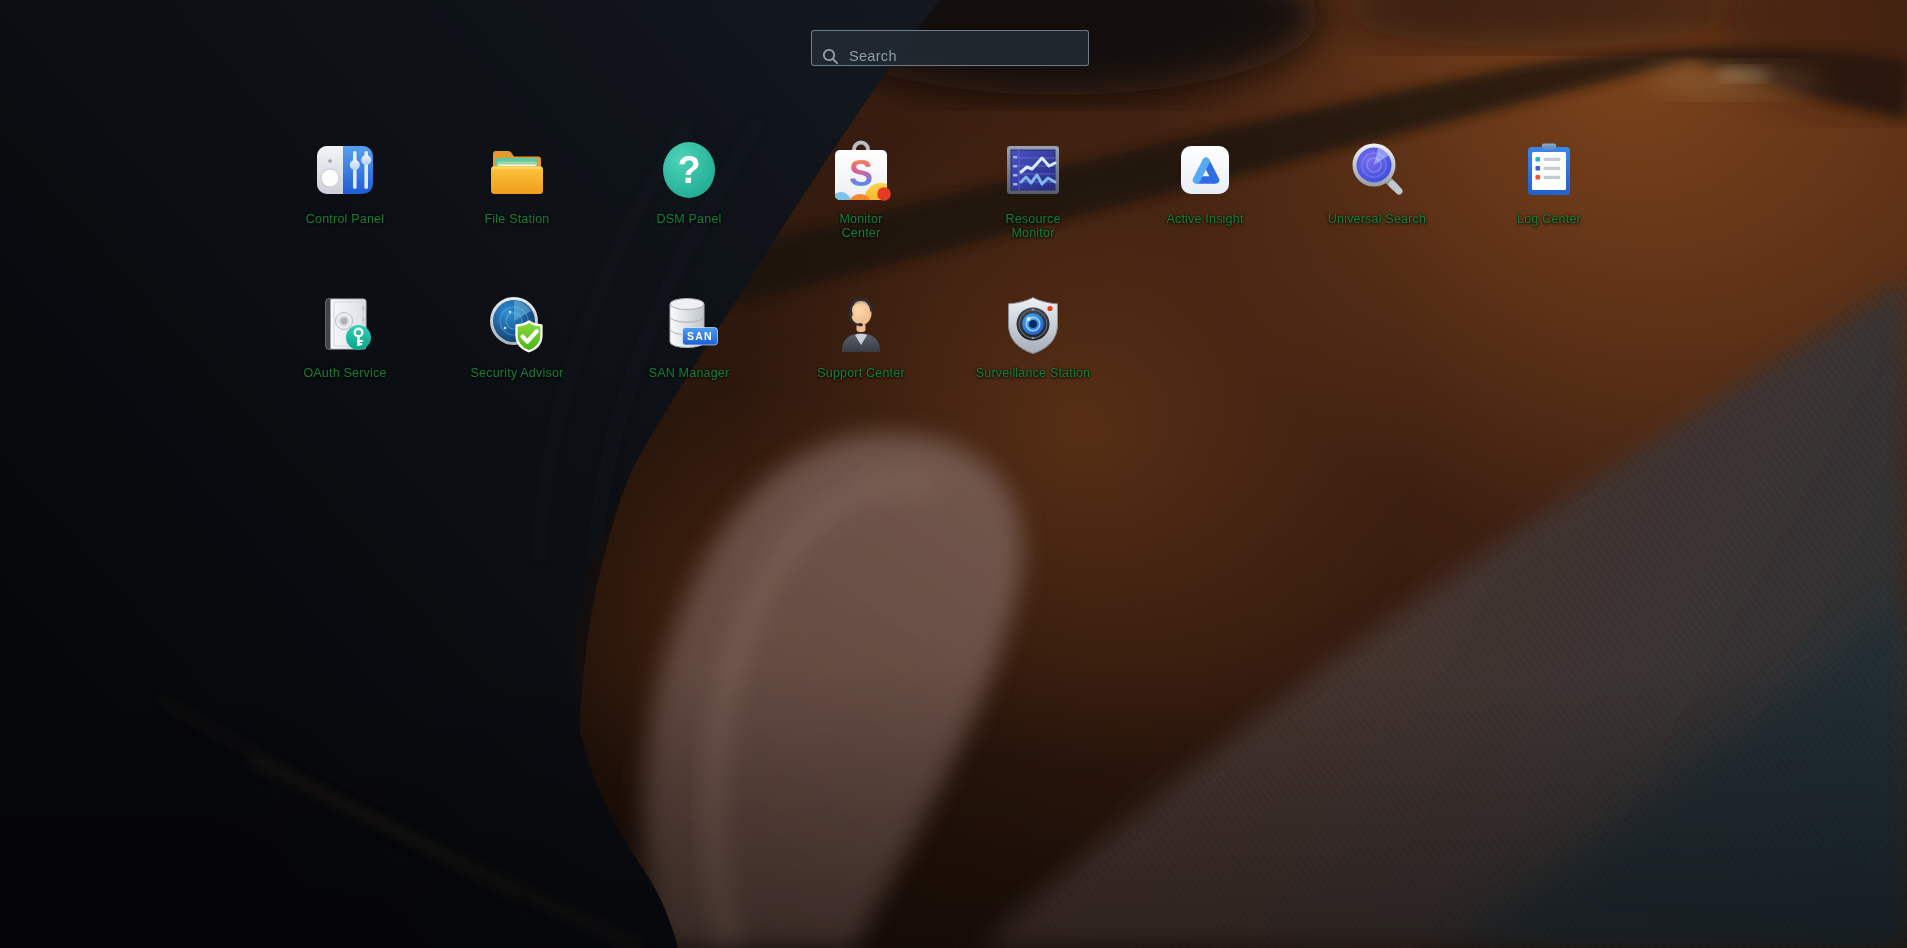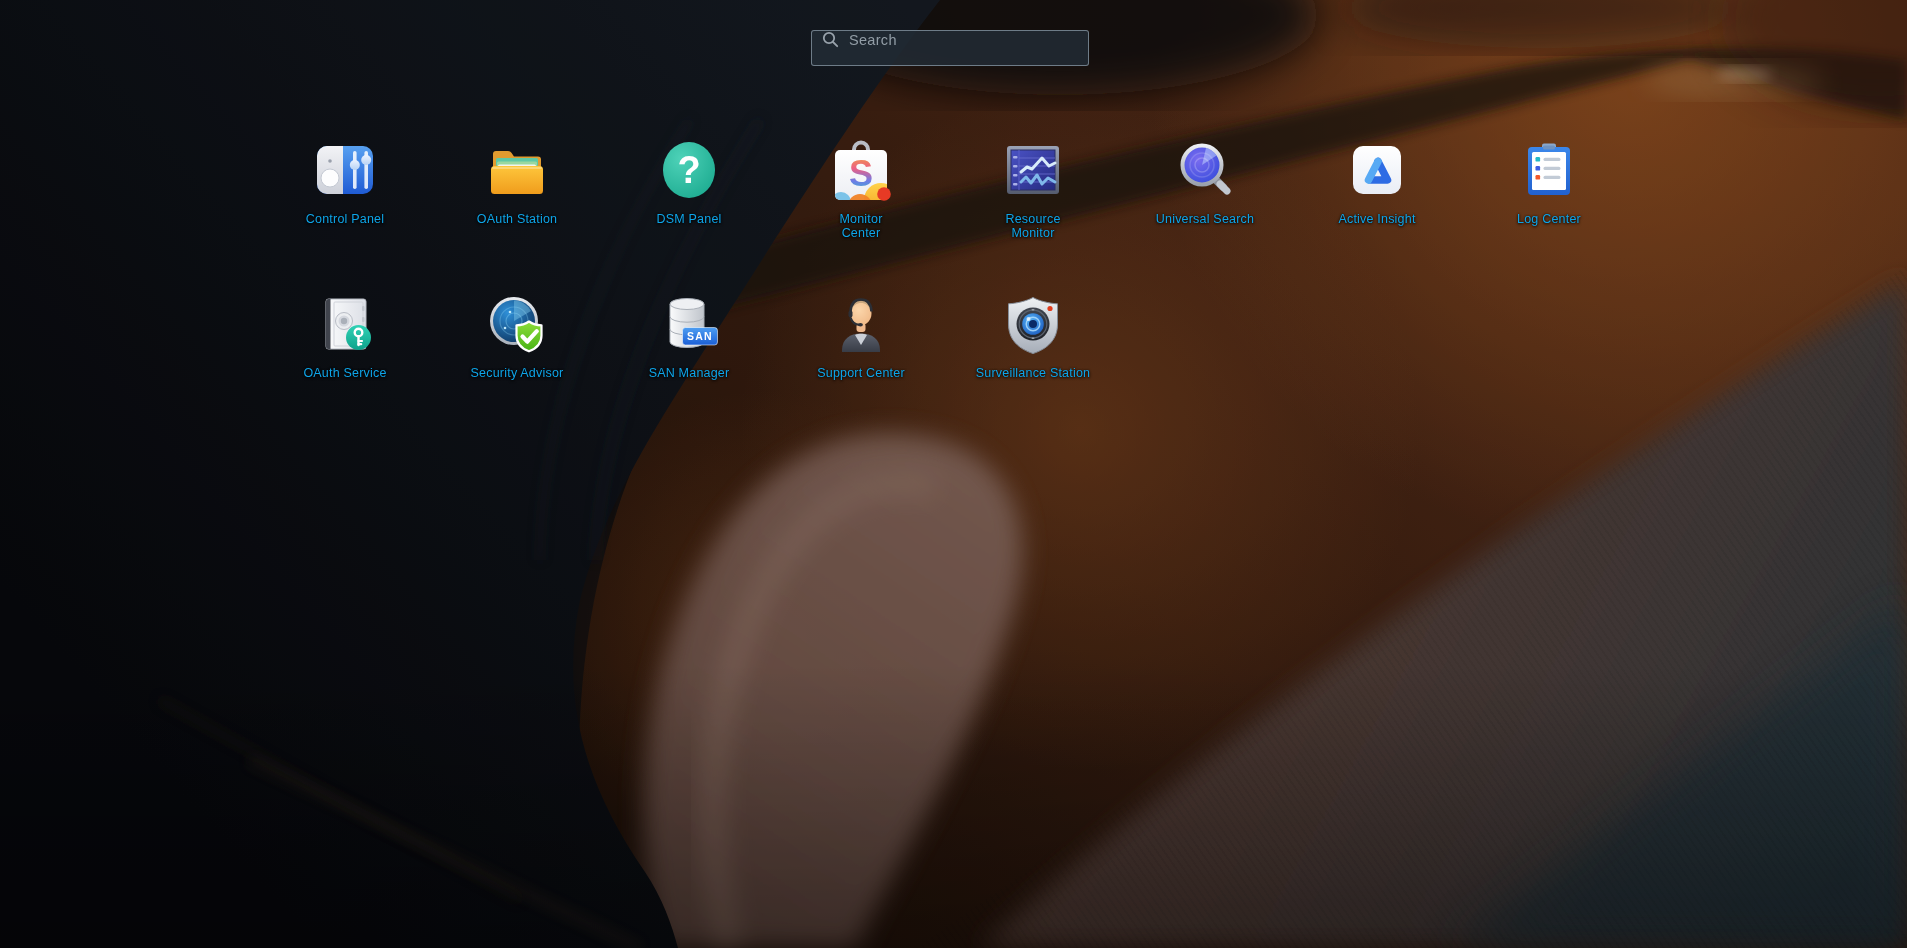--- a/index.html
+++ b/index.html
@@ -7,33 +7,33 @@
   .stage{position:relative;width:1907px;height:948px;overflow:hidden;}
   .wallpaper{position:absolute;inset:0;z-index:0;}
   .stripes{position:absolute;inset:0;z-index:1;pointer-events:none;
            background:repeating-linear-gradient(55deg,rgba(0,0,0,0.10) 0 2px,rgba(0,0,0,0) 2px 6px);
            clip-path:polygon(100% 28%,48% 100%,100% 100%);opacity:.55;}
   .dim{position:absolute;inset:0;z-index:1;pointer-events:none;background:rgba(7,8,11,0.18);}
 
   
   .search-bar{position:absolute;z-index:3;left:811px;top:30px;width:278px;height:36px;box-sizing:border-box;
               background:rgba(34,44,54,0.82);border:1px solid rgba(125,140,153,0.85);border-radius:3px;
-              display:flex;align-items:flex-start;padding:0 10px;}
+              display:flex;align-items:flex-end;padding:0 10px;}
   .search-bar svg{flex:0 0 auto;margin-right:8px;}
   .search-bar input{flex:1;background:transparent;border:none;outline:none;color:#dbe1e6;
                     font-size:14.5px;font-family:"Liberation Sans",sans-serif;letter-spacing:.3px;}
   .search-bar input::placeholder{color:#929da6;opacity:1;}
 
   
   .app-grid{position:absolute;z-index:3;left:259px;top:137px;width:1376px;
             display:grid;grid-template-columns:repeat(8,172px);grid-auto-rows:154px;}
   .tile{width:172px;display:flex;flex-direction:column;align-items:center;cursor:pointer;}
   .tile .icon{width:64px;height:66px;display:flex;align-items:center;justify-content:center;}
   .tile .icon svg{overflow:visible;}
-  .tile .label{margin-top:9px;max-width:150px;text-align:center;color:#0ea5e9;
+  .tile .label{margin-top:9px;max-width:150px;text-align:center;color:#15803d;
                font-size:12.5px;line-height:14px;letter-spacing:.2px;white-space:pre-line;
                text-shadow:0 1px 3px rgba(0,0,0,.95),0 0 2px rgba(0,0,0,.7);}
 </style>
 </head>
 <body>
 
 <div class="stage">
 
   <svg class="wallpaper" width="1907" height="948" viewBox="0 0 1907 948">
     <defs>
@@ -165,21 +165,21 @@
               </linearGradient>
           </defs>
           <path d="M8,50 V16 a3,3 0 0 1 3,-3 h12 c1.5,0 2.8,.8 3.6,2 l2.4,3.6 H53 a3,3 0 0 1 3,3 V50 z" fill="#e19b2f"></path>
           <rect x="11" y="20" width="42" height="8" rx="1.5" fill="#5ec8a5"></rect>
           <rect x="12" y="23.5" width="40" height="8" rx="1.5" fill="#9ad8a0"></rect>
           <rect x="13" y="26.5" width="38" height="8" rx="1.5" fill="#f2f4ee"></rect>
           <rect x="6" y="28" width="52" height="28" rx="3.5" fill="url(#fs-front)"></rect>
           <rect x="7" y="29" width="50" height="2" rx="1" fill="rgba(255,255,255,.3)"></rect>
         </svg>
       </div>
-      <div class="label">OAuth Station</div>
+      <div class="label">File Station</div>
     </div>
 
     <div class="tile">
       <div class="icon">
         <svg width="64" height="64" viewBox="0 0 64 64">
           <defs>
             <radialGradient id="dh" cx=".35" cy=".3" r=".9">
                 <stop offset="0" stop-color="#4ed2b8"></stop>
                 <stop offset="1" stop-color="#17a78c"></stop>
               </radialGradient>
@@ -262,56 +262,56 @@
       </div>
       <div class="label">Resource
 Monitor</div>
     </div>
 
 
     <div class="tile">
       <div class="icon">
         <svg width="64" height="64" viewBox="0 0 64 64">
           <defs>
+            <linearGradient id="ai-bg" x1="0" y1="0" x2="0" y2="1">
+                <stop offset="0" stop-color="#ffffff"></stop>
+                <stop offset="1" stop-color="#e9edf5"></stop>
+              </linearGradient>
+          </defs>
+          <rect x="8" y="8" width="48" height="48" rx="10" fill="url(#ai-bg)"></rect>
+          <path d="M33,23.5 L42.5,42 L26,42" fill="none" stroke="#2e6ce4" stroke-width="7.5" stroke-linecap="round" stroke-linejoin="round"></path>
+          <path d="M23.5,42 L33,23.5" fill="none" stroke="#56a9f4" stroke-width="7.5" stroke-linecap="round"></path>
+        </svg>
+      </div>
+      <div class="label">Active Insight</div>
+    </div>
+
+    <div class="tile">
+      <div class="icon">
+        <svg width="64" height="64" viewBox="0 0 64 64">
+          <defs>
             <radialGradient id="us-lens" cx=".4" cy=".35" r=".85">
                 <stop offset="0" stop-color="#7a6cf0"></stop>
                 <stop offset="1" stop-color="#2b46d8"></stop>
               </radialGradient>
             <linearGradient id="us-ring" x1="0" y1="0" x2="0" y2="1">
                 <stop offset="0" stop-color="#eceef2"></stop>
                 <stop offset="1" stop-color="#9ba1ac"></stop>
               </linearGradient>
           </defs>
           <line x1="42" y1="41" x2="50" y2="49" stroke="#8a8f99" stroke-width="8" stroke-linecap="round"></line>
           <line x1="47" y1="46" x2="54" y2="53" stroke="#c2c7cf" stroke-width="7" stroke-linecap="round"></line>
           <circle cx="29" cy="27" r="19" fill="url(#us-lens)"></circle>
           <path d="M29,27 L33,10 A17.5,17.5 0 0 1 43.5,17.5 Z" fill="rgba(200,220,255,.5)"></path>
           <circle cx="29" cy="27" r="7" fill="none" stroke="rgba(255,255,255,.22)" stroke-width="1.5"></circle>
           <circle cx="29" cy="27" r="12" fill="none" stroke="rgba(255,255,255,.16)" stroke-width="1.5"></circle>
           <circle cx="29" cy="27" r="19.5" fill="none" stroke="url(#us-ring)" stroke-width="4"></circle>
         </svg>
       </div>
       <div class="label">Universal Search</div>
-    </div>
-
-    <div class="tile">
-      <div class="icon">
-        <svg width="64" height="64" viewBox="0 0 64 64">
-          <defs>
-            <linearGradient id="ai-bg" x1="0" y1="0" x2="0" y2="1">
-                <stop offset="0" stop-color="#ffffff"></stop>
-                <stop offset="1" stop-color="#e9edf5"></stop>
-              </linearGradient>
-          </defs>
-          <rect x="8" y="8" width="48" height="48" rx="10" fill="url(#ai-bg)"></rect>
-          <path d="M33,23.5 L42.5,42 L26,42" fill="none" stroke="#2e6ce4" stroke-width="7.5" stroke-linecap="round" stroke-linejoin="round"></path>
-          <path d="M23.5,42 L33,23.5" fill="none" stroke="#56a9f4" stroke-width="7.5" stroke-linecap="round"></path>
-        </svg>
-      </div>
-      <div class="label">Active Insight</div>
     </div>
 
     <div class="tile">
       <div class="icon">
         <svg width="64" height="64" viewBox="0 0 64 64">
           <defs>
             <linearGradient id="lc-bd" x1="0" y1="0" x2="0" y2="1">
                 <stop offset="0" stop-color="#3b87ea"></stop>
                 <stop offset="1" stop-color="#2161cf"></stop>
               </linearGradient>

